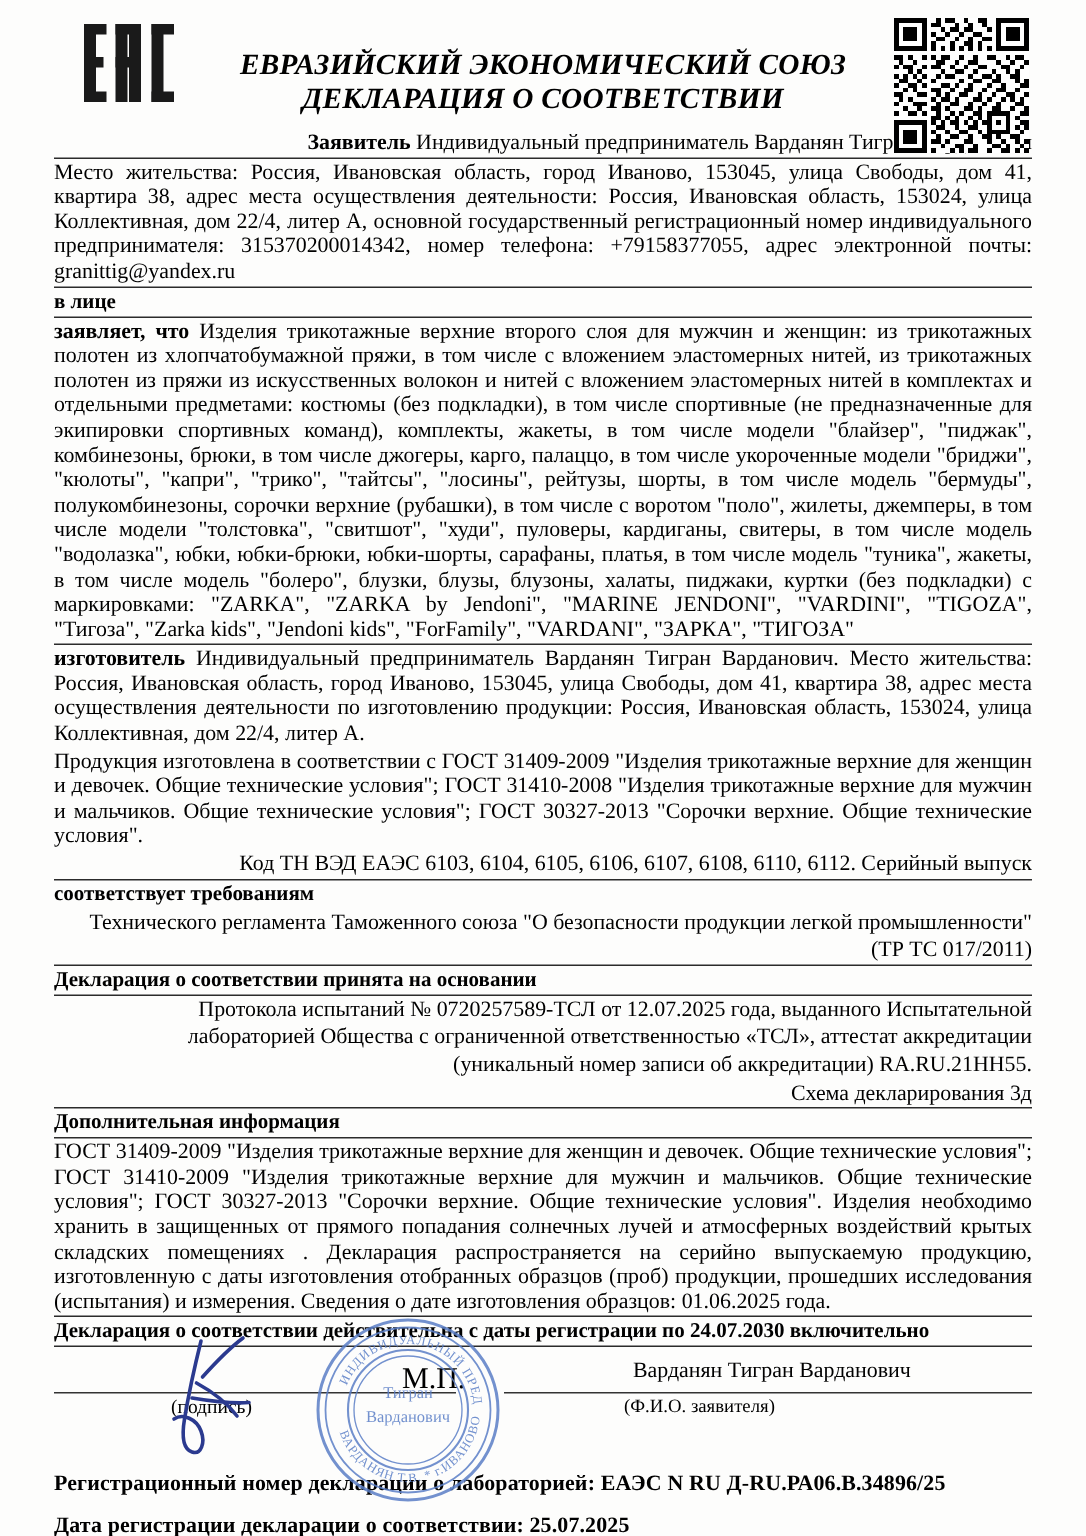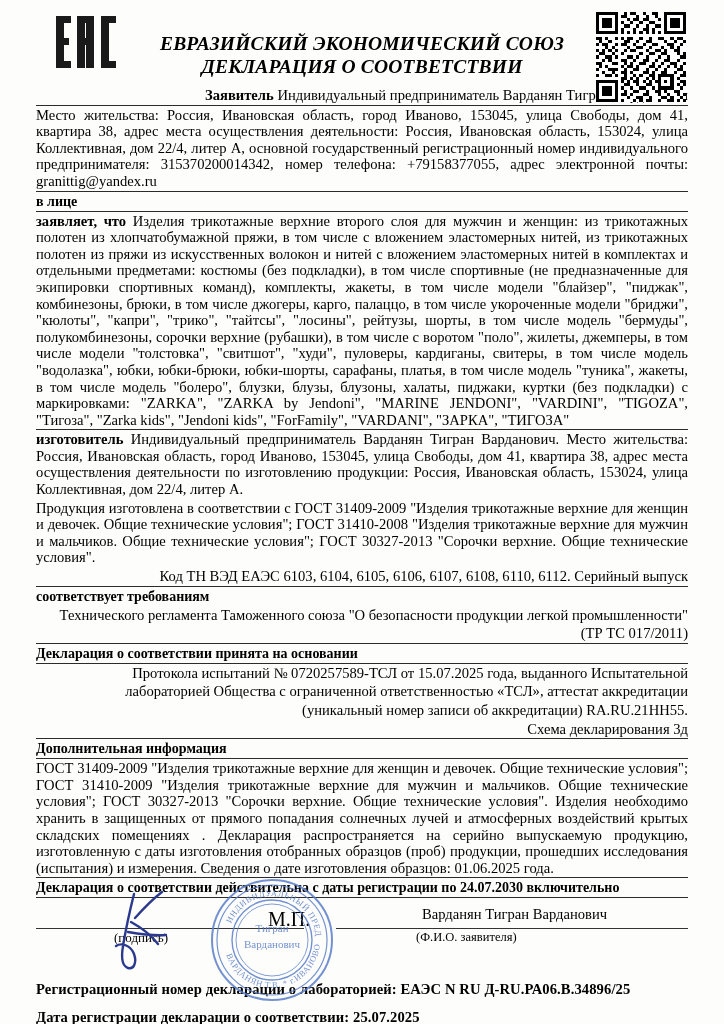--- a/index.html
+++ b/index.html
@@ -455,21 +455,21 @@
     <div class="para para-left">Код ТН ВЭД ЕАЭС 6103, 6104, 6105, 6106, 6107, 6108, 6110, 6112. Серийный выпуск</div>
     <div class="rule"></div>
 
     <div class="section-head">соответствует требованиям</div>
     <div class="para para-left">Технического регламента Таможенного союза "О безопасности продукции легкой промышленности"</div>
     <div class="para para-left">(ТР ТС 017/2011)</div>
     <div class="rule"></div>
 
     <div class="section-head">Декларация о соответствии принята на основании</div>
     <div class="rule"></div>
-    <div class="para para-left">Протокола испытаний № 0720257589-ТСЛ от 15.07.2025 года, выданного Испытательной</div>
+    <div class="para para-left">Протокола испытаний № 0720257589-ТСЛ от 12.07.2025 года, выданного Испытательной</div>
     <div class="para para-left">лабораторией Общества с ограниченной ответственностью «ТСЛ», аттестат аккредитации</div>
     <div class="para para-left">(уникальный номер записи об аккредитации)  RA.RU.21HH55.</div>
     <div class="para para-left">Схема декларирования 3д</div>
     <div class="rule"></div>
 
     <div class="section-head">Дополнительная информация</div>
     <div class="rule"></div>
     <div class="para">ГОСТ 31409-2009  "Изделия трикотажные верхние для женщин и девочек. Общие технические условия"; ГОСТ 31410-2009  "Изделия трикотажные верхние для мужчин и мальчиков. Общие технические условия"; ГОСТ 30327-2013 "Сорочки верхние. Общие технические условия". Изделия необходимо хранить в защищенных от прямого попадания солнечных лучей и атмосферных воздействий крытых складских помещениях . Декларация распространяется на серийно выпускаемую продукцию, изготовленную с даты изготовления отобранных образцов (проб) продукции, прошедших исследования (испытания) и измерения. Сведения о дате изготовления образцов: 01.06.2025 года.</div>
     <div class="rule"></div>
 

